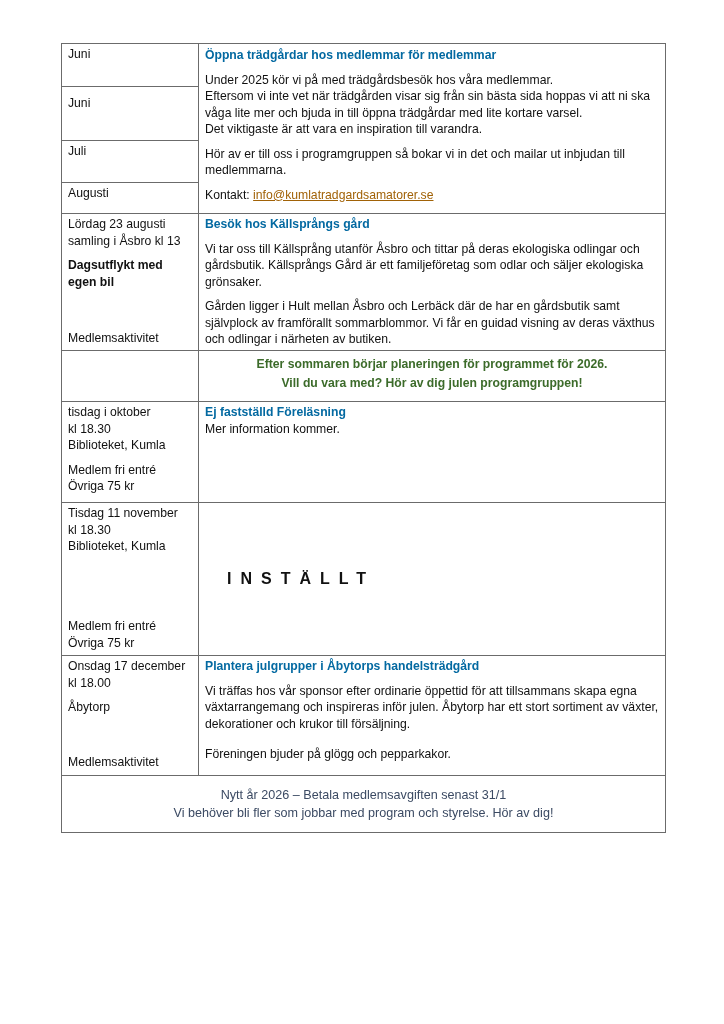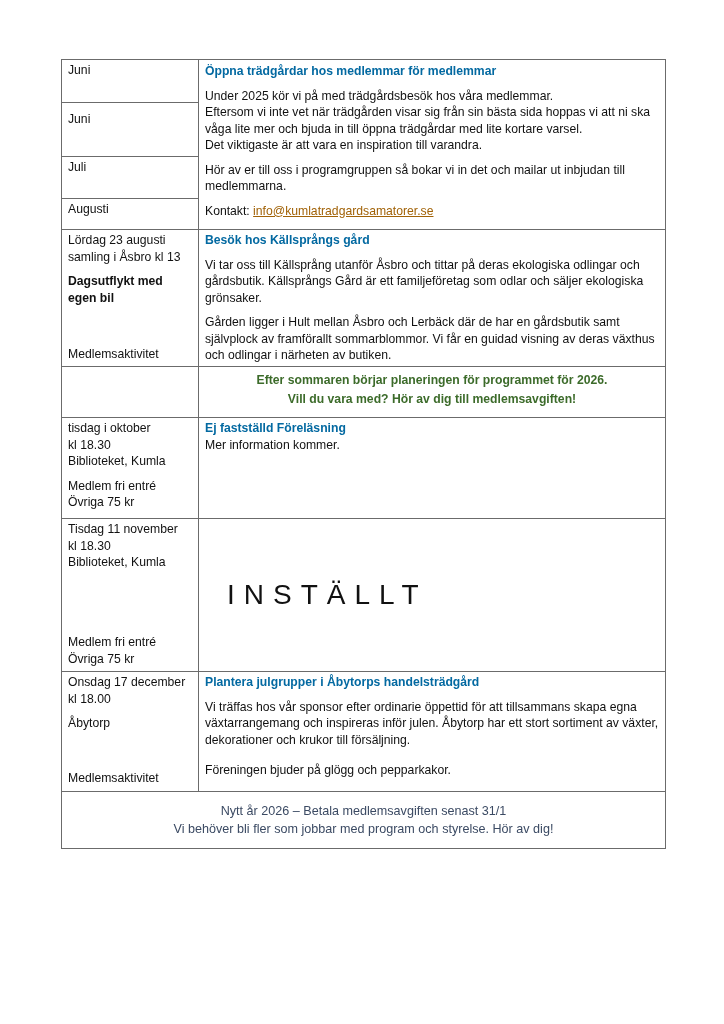--- a/index.html
+++ b/index.html
@@ -1,28 +1,28 @@
 <!DOCTYPE html>
 <html><head>
   <meta charset="utf-8">
   <style>
     html, body { margin: 0; padding: 0; background: #ffffff; }
     body { width: 724px; height: 1024px; position: relative; font-family: "Liberation Sans", sans-serif; color: #111; }
-    .page { position: absolute; left: 61px; top: 59px; width: 604px; }
+    .page { position: absolute; left: 61px; top: 43px; width: 604px; }
     table { border-collapse: collapse; width: 604px; table-layout: fixed; font-size: 12.2px; line-height: 16.5px; }
     td { border: 1px solid #6b6b6b; vertical-align: top; padding: 2px 6px 2px 6px; }
     col.c1 { width: 137px; }
     col.c2 { width: 467px; }
     .red { color: #0369a1; font-weight: bold; }
     .green { color: #3c6b2a; font-weight: bold; text-align: center; }
     .bold { font-weight: bold; }
     p { margin: 0; }
     .gap { margin-top: 8px; }
     a.link { color: #a16207; text-decoration: underline; }
-    .cancel { font-size: 28px; font-weight: normal; letter-spacing: 9px; padding-left: 22px; }
+    .cancel { font-size: 16px; font-weight: bold; letter-spacing: 9px; padding-left: 22px; }
     .footer { text-align: center; color: #3b4a63; font-size: 12.6px; line-height: 18px; padding: 10px 6px 10px 6px; }
     .footer .b { font-weight: normal; }
   </style>
 </head>
 <body>
 
 <div class="page">
   <table>
     <colgroup>
         <col class="c1">
@@ -62,21 +62,21 @@
         <p class="red">Besök hos Källsprångs gård</p>
         <p class="gap">Vi tar oss till Källsprång utanför Åsbro och tittar på deras ekologiska odlingar och gårdsbutik. Källsprångs Gård är ett familjeföretag som odlar och säljer ekologiska grönsaker.</p>
         <p class="gap">Gården ligger i Hult mellan Åsbro och Lerbäck där de har en gårdsbutik samt självplock av framförallt sommarblommor. Vi får en guidad visning av deras växthus och odlingar i närheten av butiken.</p>
       </td>
     </tr>
 
     <tr style="height:51px;">
       <td></td>
       <td class="green" style="padding-top:4px; line-height:19px;">
         <p>Efter sommaren börjar planeringen för programmet för 2026.</p>
-        <p>Vill du vara med? Hör av dig till medlemsavgiften!</p>
+        <p>Vill du vara med? Hör av dig julen programgruppen!</p>
       </td>
     </tr>
 
     <tr style="height:101px;">
       <td>
         <p>tisdag i oktober</p>
         <p>kl 18.30</p>
         <p>Biblioteket, Kumla</p>
         <p class="gap">Medlem fri entré</p>
         <p>Övriga 75 kr</p>

